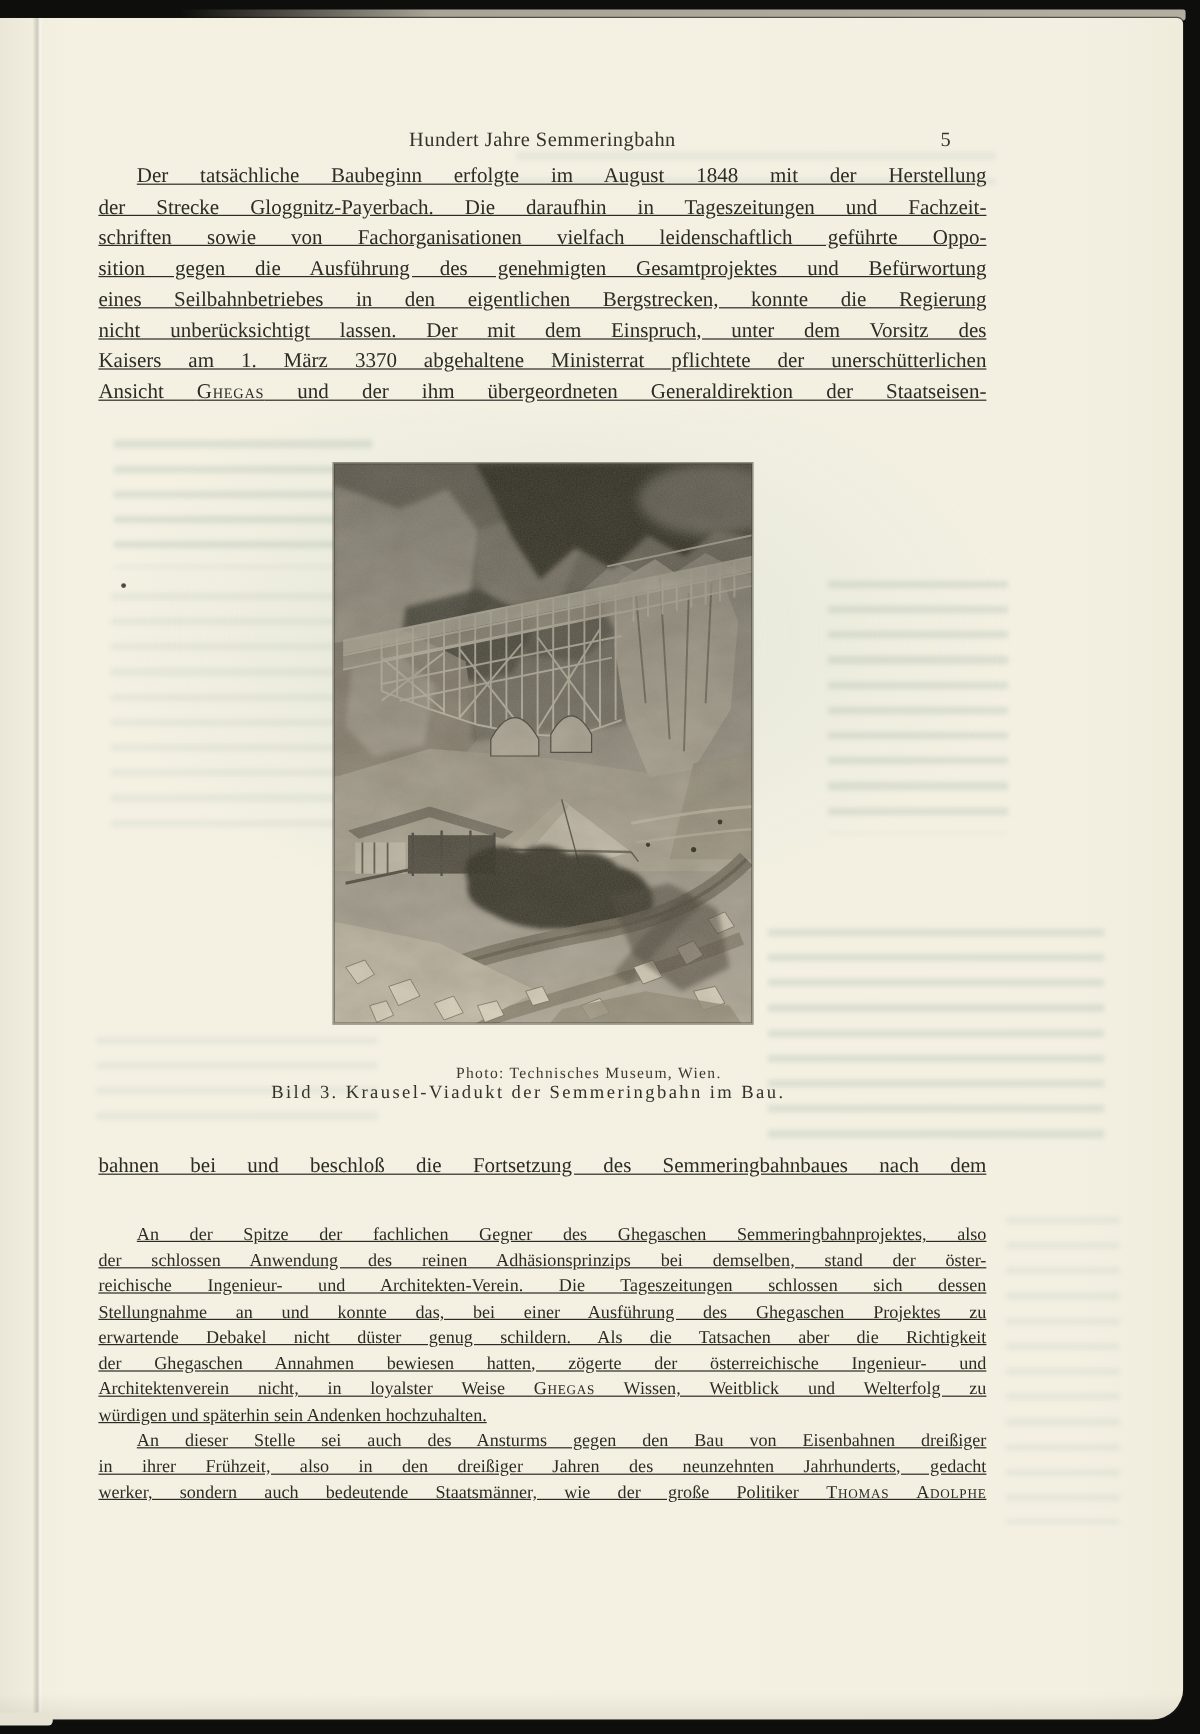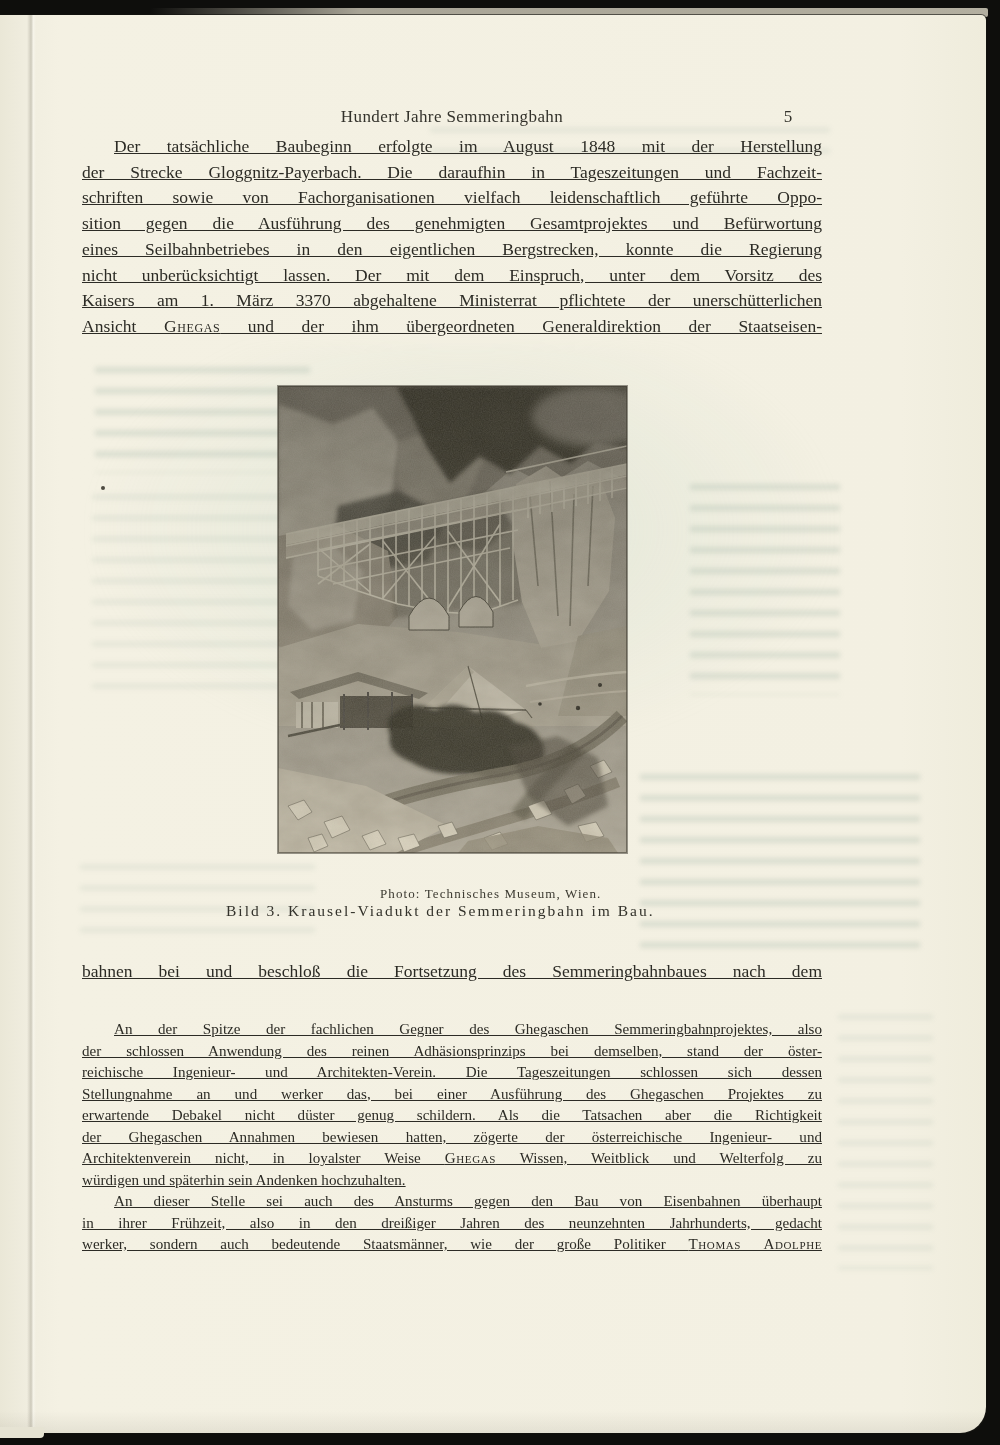--- a/index.html
+++ b/index.html
@@ -266,28 +266,28 @@
   <div class="fig-caption">Bild 3. Krausel-Viadukt der Semmeringbahn im Bau.</div>
 
   <div class="para p-large" style="top:944px;">
       <div class="tline just">bahnen bei und beschloß die Fortsetzung des Semmeringbahnbaues nach dem</div>
     </div>
 
   <div class="para p-small" style="top:1004px;">
       <div class="tline just ind">An der Spitze der fachlichen Gegner des Ghegaschen Semmeringbahnprojektes, also</div>
       <div class="tline just">der schlossen Anwendung des reinen Adhäsionsprinzips bei demselben, stand der öster-</div>
       <div class="tline just">reichische Ingenieur- und Architekten-Verein. Die Tageszeitungen schlossen sich dessen</div>
-      <div class="tline just">Stellungnahme an und werker das, bei einer Ausführung des Ghegaschen Projektes zu</div>
+      <div class="tline just">Stellungnahme an und konnte das, bei einer Ausführung des Ghegaschen Projektes zu</div>
       <div class="tline just">erwartende Debakel nicht düster genug schildern. Als die Tatsachen aber die Richtigkeit</div>
       <div class="tline just">der Ghegaschen Annahmen bewiesen hatten, zögerte der österreichische Ingenieur- und</div>
       <div class="tline just">Architektenverein nicht, in loyalster Weise <span class="sc">Ghegas</span> Wissen, Weitblick und Welterfolg zu</div>
       <div class="tline">würdigen und späterhin sein Andenken hochzuhalten.</div>
     </div>
 
   <div class="para p-small" style="top:1176px;">
-      <div class="tline just ind">An dieser Stelle sei auch des Ansturms gegen den Bau von Eisenbahnen überhaupt</div>
+      <div class="tline just ind">An dieser Stelle sei auch des Ansturms gegen den Bau von Eisenbahnen dreißiger</div>
       <div class="tline just">in ihrer Frühzeit, also in den dreißiger Jahren des neunzehnten Jahrhunderts, gedacht</div>
       <div class="tline just">werker, sondern auch bedeutende Staatsmänner, wie der große Politiker <span class="sc">Thomas Adolphe</span></div>
     </div>
 
   <div class="page-shade-bottom"></div>
 </div>
 <div class="under-page"></div>
 
 </body></html>

